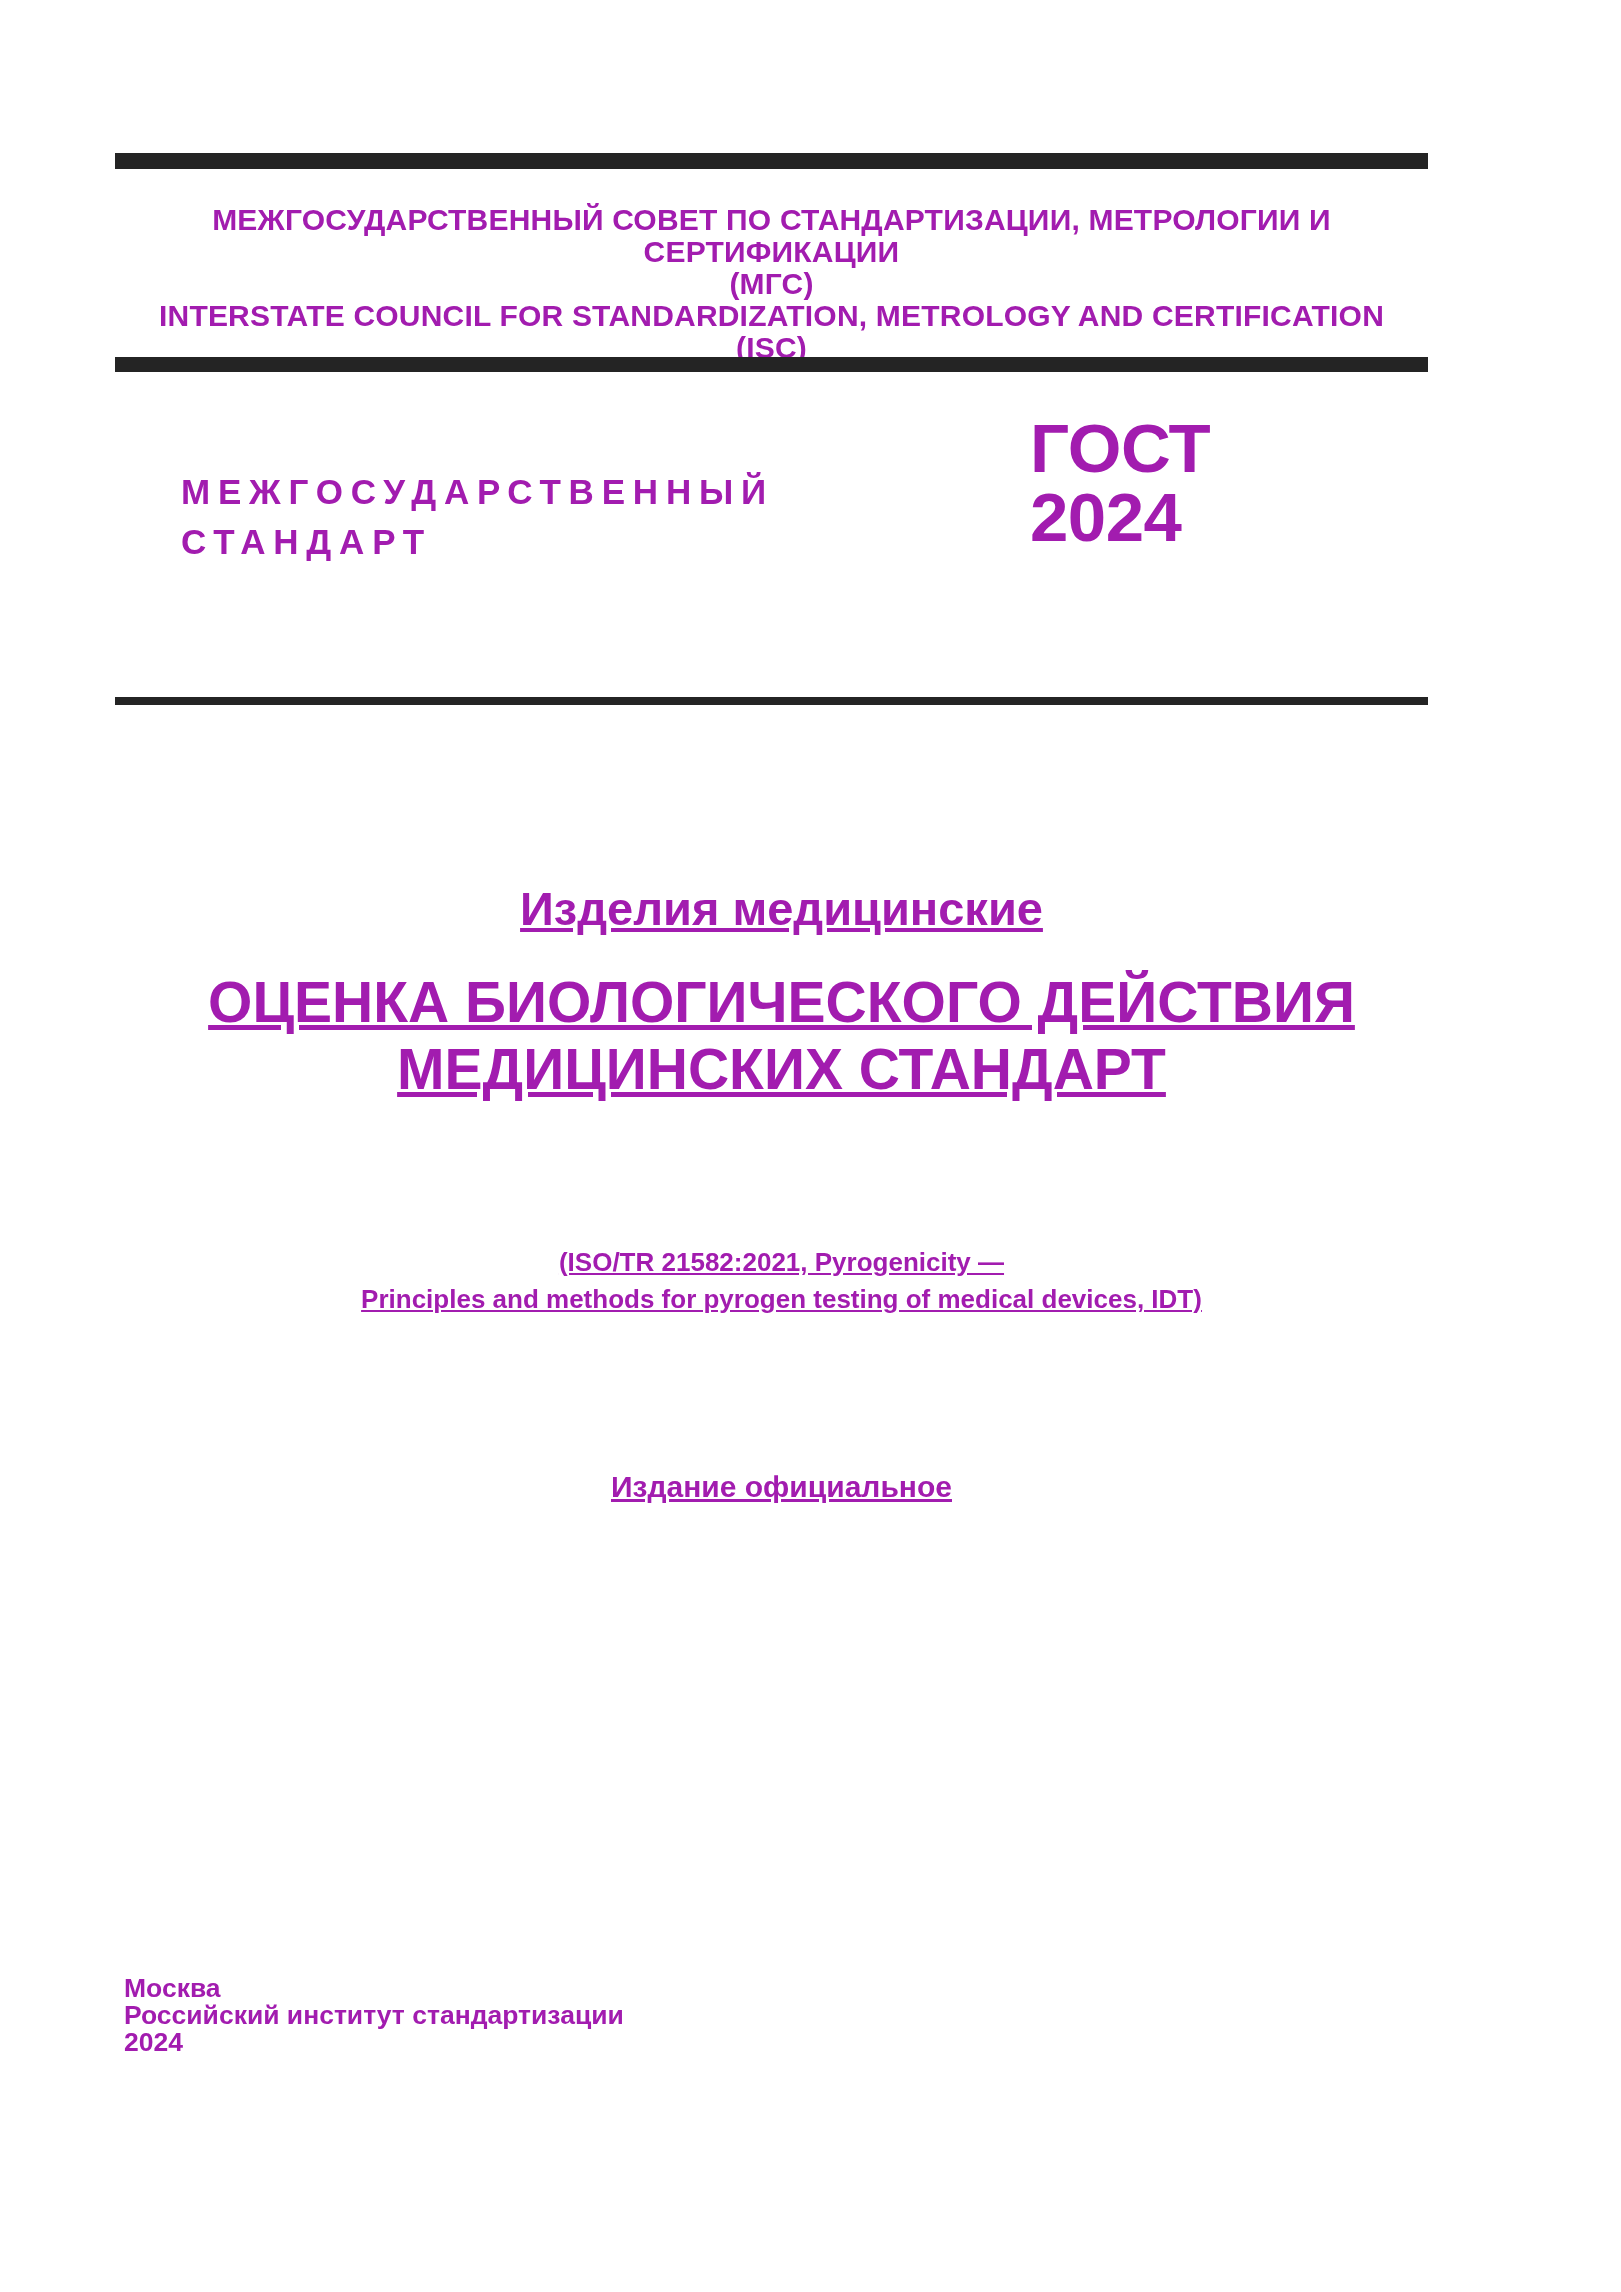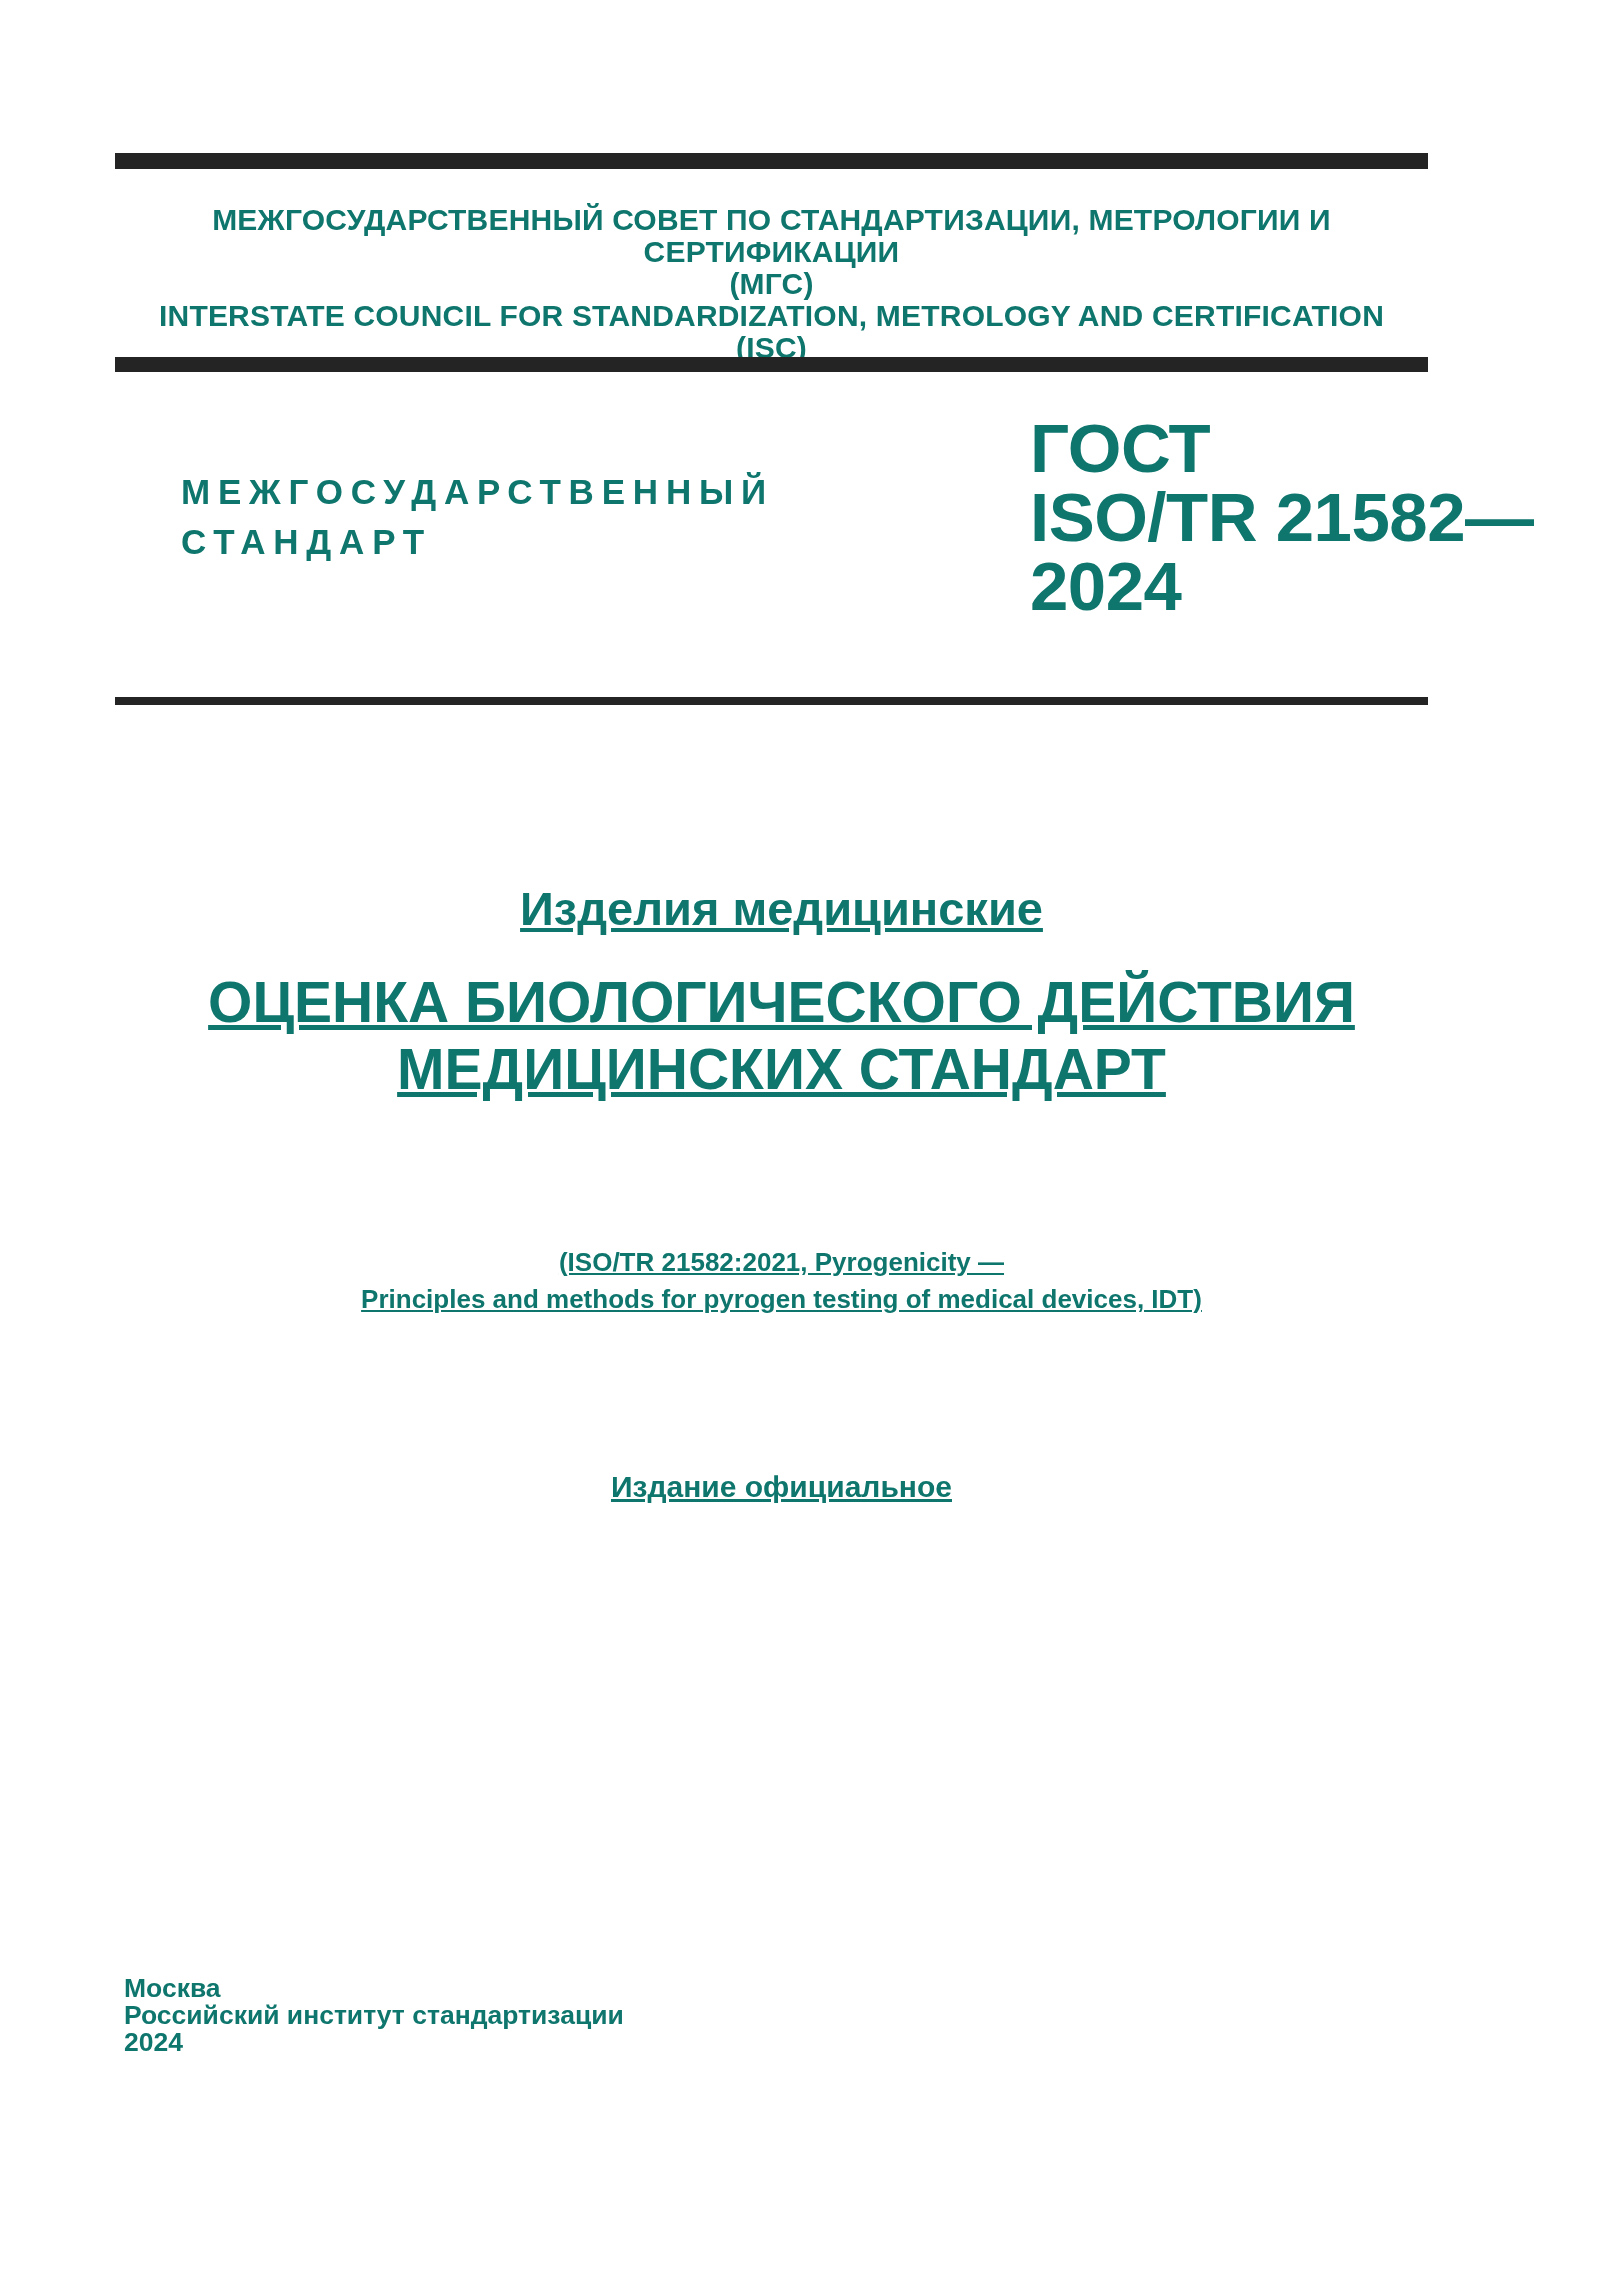--- a/index.html
+++ b/index.html
@@ -7,21 +7,21 @@
     padding: 0;
     background: #e8e8e8;
   }
   .page {
     position: relative;
     width: 1621px;
     height: 2293px;
     margin: 0 auto;
     background: #ffffff;
     font-family: "Liberation Sans", "DejaVu Sans", sans-serif;
-    color: #0f766e;
+    color: #a21caf;
     overflow: hidden;
   }
   .rule {
     position: absolute;
     left: 115px;
     width: 1313px;
     background: #242424;
   }
   .rule-top    { top: 153px; height: 15.7px; }
   .rule-mid    { top: 357px; height: 14.7px; }
@@ -104,21 +104,20 @@
 
   <div class="rule rule-mid"></div>
 
   <div class="std-type">
     <div>МЕЖГОСУДАРСТВЕННЫЙ</div>
     <div>СТАНДАРТ</div>
   </div>
 
   <div class="std-code">
     <div>ГОСТ</div>
-    <div>ISO/TR 21582—</div>
     <div>2024</div>
   </div>
 
   <div class="rule rule-thin"></div>
 
   <div class="title-block t-subject">Изделия медицинские</div>
 
   <div class="title-block t-main">
     <div>ОЦЕНКА БИОЛОГИЧЕСКОГО ДЕЙСТВИЯ</div>
     <div>МЕДИЦИНСКИХ СТАНДАРТ</div>

